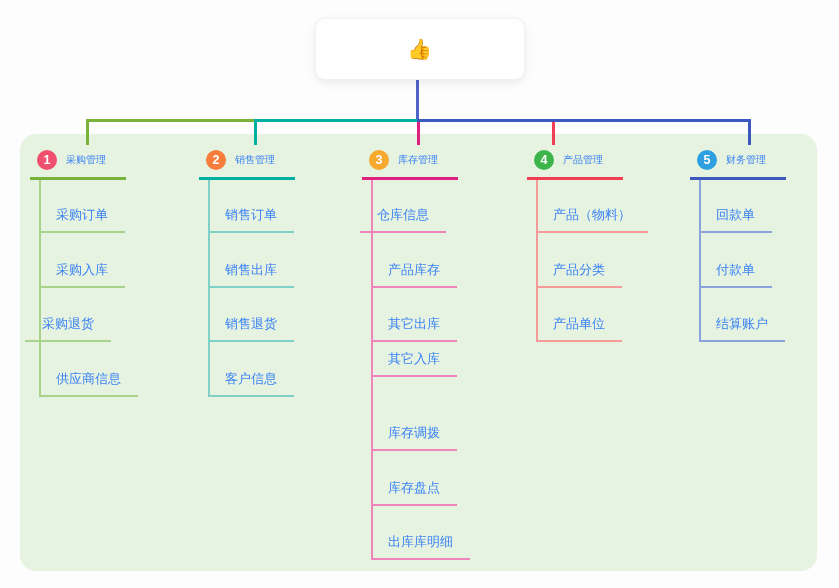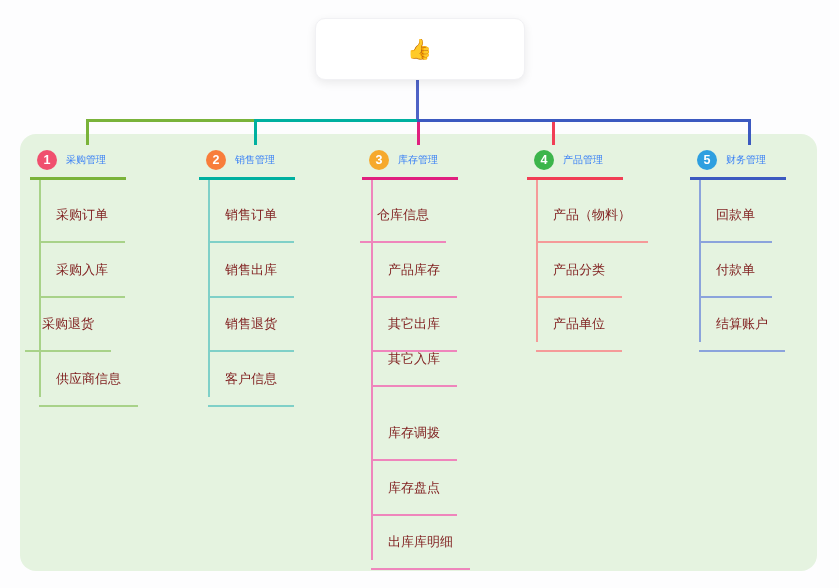--- a/index.html
+++ b/index.html
@@ -27,22 +27,22 @@
     padding:0 20px 7px 7px;border-bottom:3px solid #000;box-sizing:border-box;
     cursor:default;
   }
   .badge{
     width:20px;height:20px;border-radius:50%;flex:0 0 auto;
     color:#fff;font-size:12.5px;font-weight:bold;line-height:20px;text-align:center;
   }
   .topic-label{font-size:10px;color:#3b82f6;font-weight:500;white-space:nowrap;}
   .child-node{
     position:absolute;display:inline-block;
-    padding:0 17px 18px 17px;border-bottom:2px solid #000;
-    font-size:13px;color:#7f1d1d;line-height:17px;white-space:nowrap;
+    padding:0 17px 8px 17px;border-bottom:2px solid #000;
+    font-size:13px;color:#3b82f6;line-height:17px;white-space:nowrap;
     box-sizing:border-box;cursor:default;
   }
 </style>
 </head>
 <body>
 
 <div id="stage" style="background: rgb(253, 253, 254);">
   <div id="panel" style="background: rgb(229, 243, 224);"></div>
 
   <div class="line" id="root-vline" style="left: 416px; top: 79px; width: 3px; height: 43px; background: rgb(79, 99, 198);"></div>

